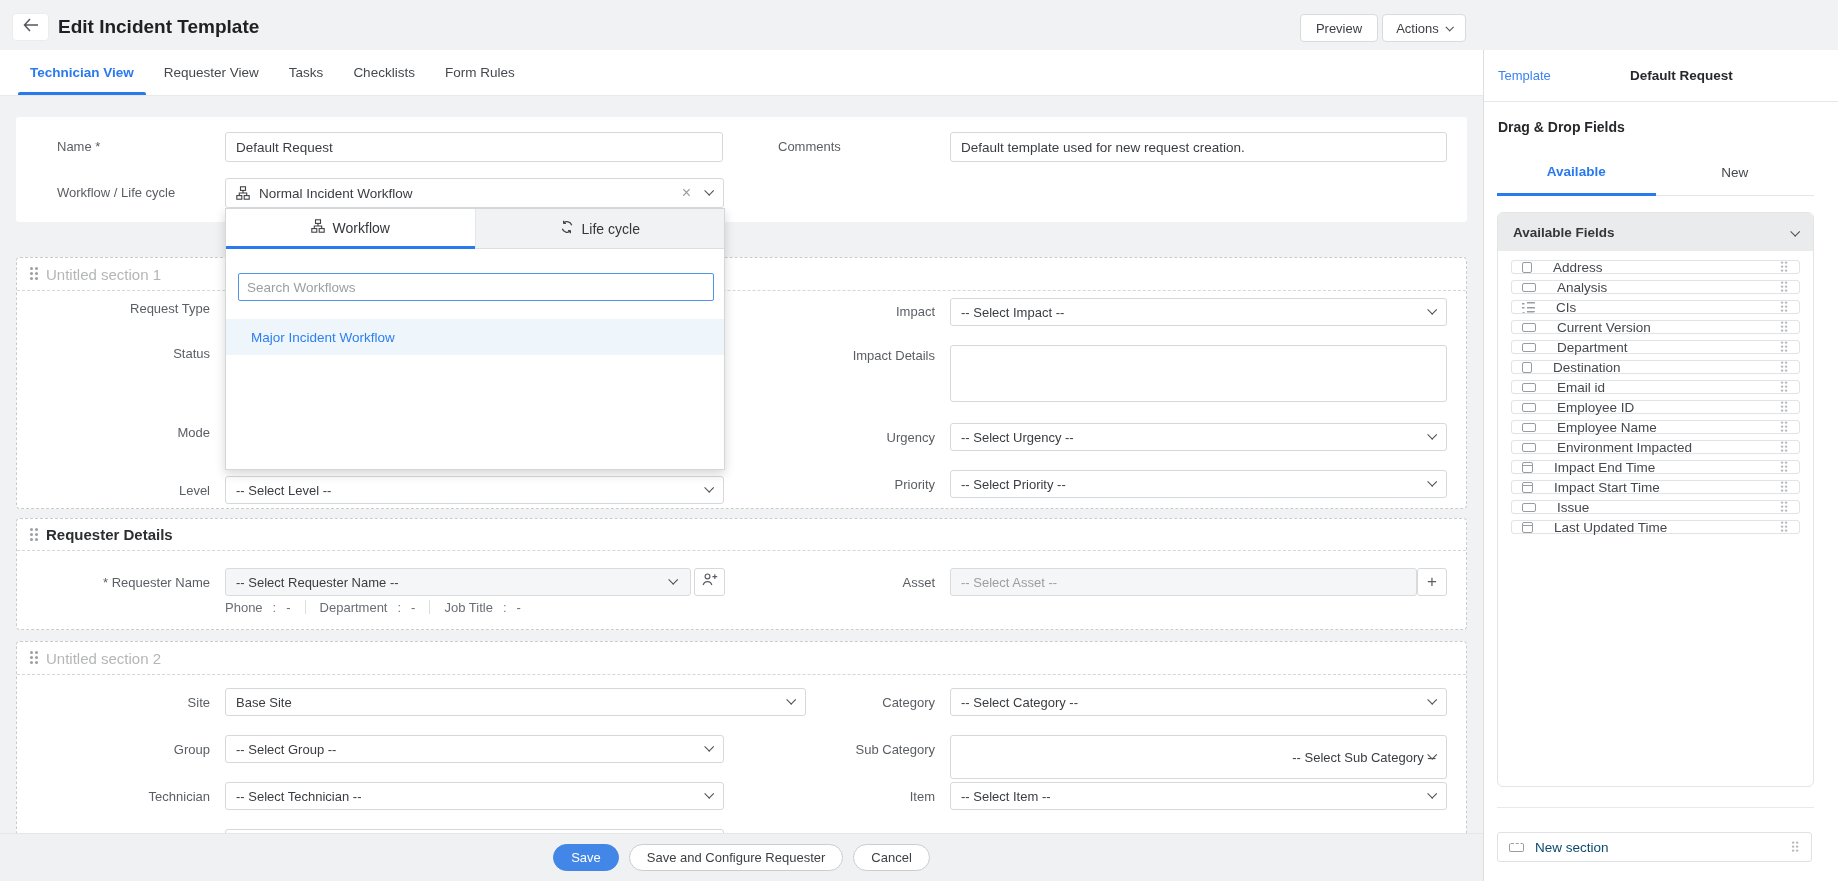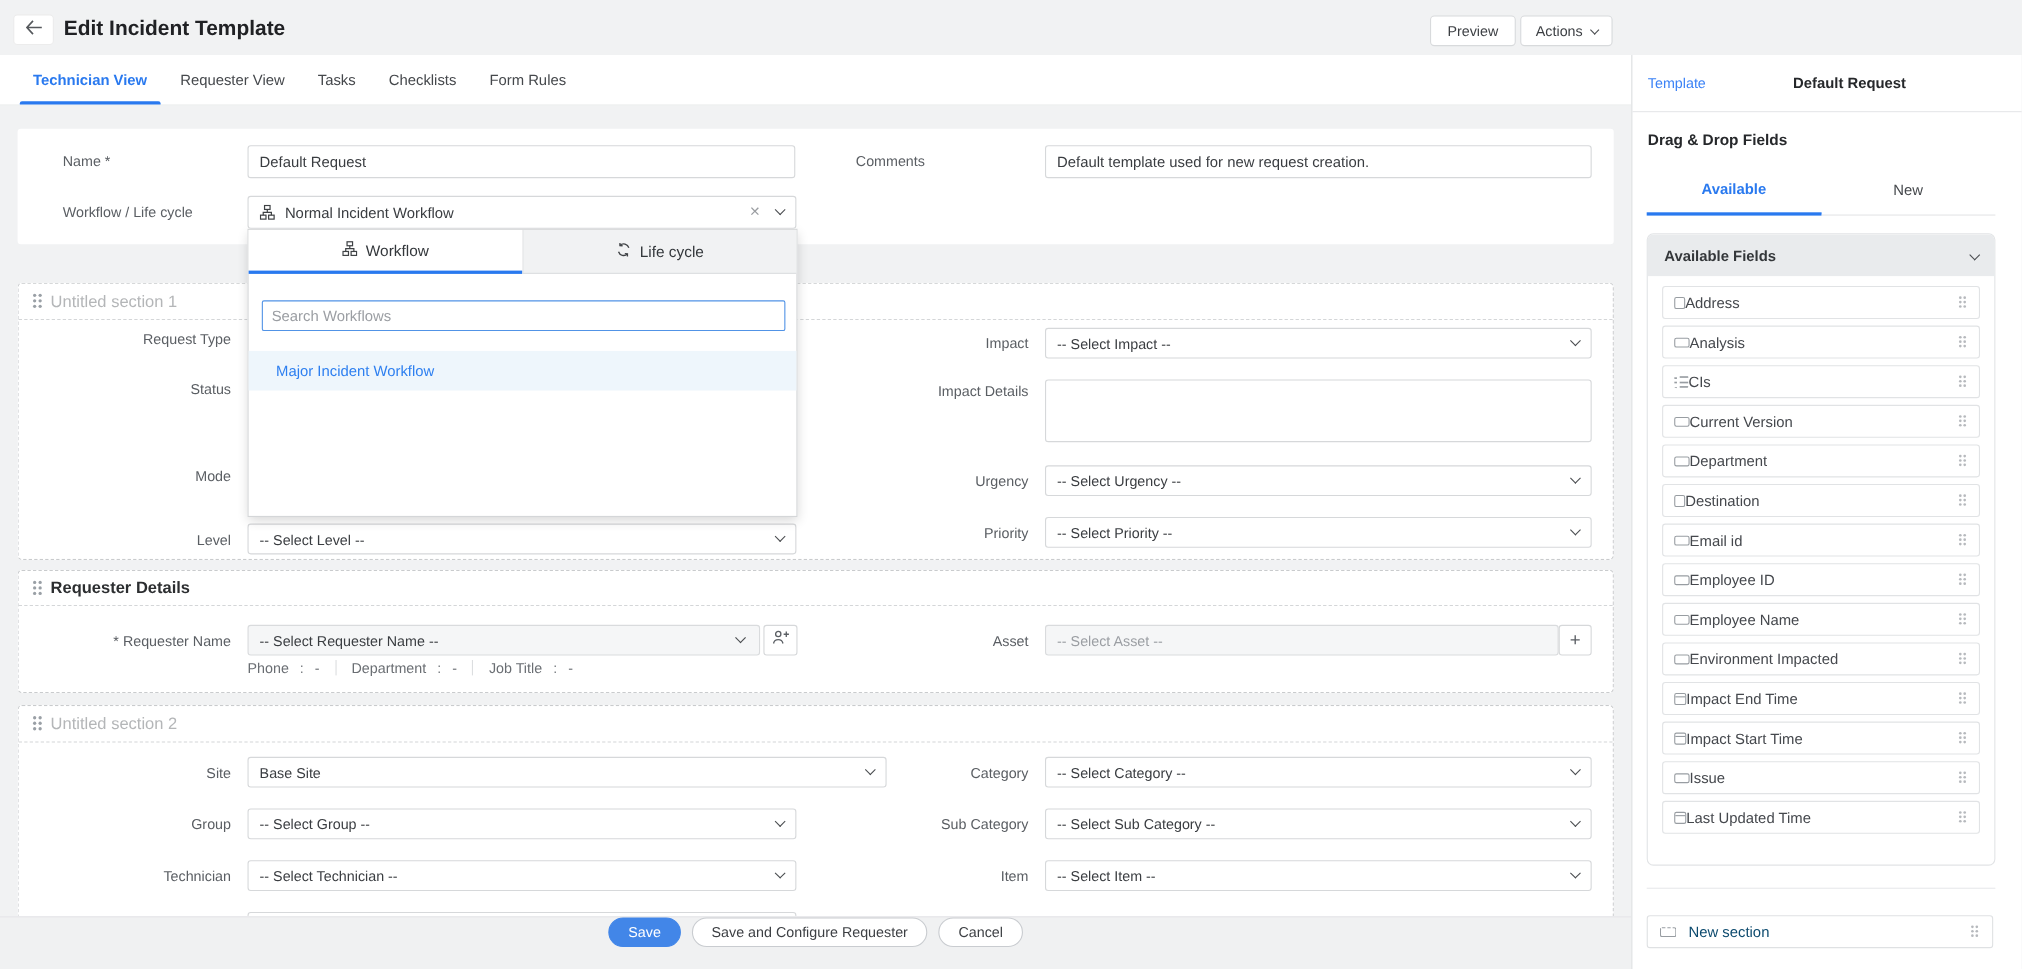--- a/index.html
+++ b/index.html
@@ -82,21 +82,21 @@
   .dd-tab.active { background:#fff; border-bottom:3px solid #2979ef; font-weight:500; }
   .dd-tab.idle { background:#f1f2f3; border-bottom:1px solid #dcdee0; border-left:1px solid #e5e6e7; }
   .dd-search { position:absolute; left:12px; top:64px; width:476px; height:28px; border:1.5px solid #5193e6;
     border-radius:2px; font-size:13.5px; color:#3a3d41; padding:0 8px; outline:none; font-family:"Liberation Sans",sans-serif; }
   .dd-search::placeholder { color:#9b9ea3; }
   .dd-result { position:absolute; left:0; top:110px; width:100%; height:36px; background:#eef6fc;
     display:flex; align-items:center; padding-left:25px; font-size:13.5px; color:#2d7ff0; cursor:pointer; }
 
   
   .footer { position:absolute; left:0; top:833px; width:1483px; height:48px; background:#f0f1f2;
-    border-top:1px solid #e5e6e8; display:flex; justify-content:center; gap:10px; }
+    border-top:1px solid #e5e6e8; display:flex; align-items:center; justify-content:center; gap:10px; }
   .pill { height:27px; border-radius:14px; font-size:13px; display:flex; align-items:center;
     padding:0 17px; cursor:pointer; background:#fff; border:1px solid #c9ccd0; color:#3c3f43; }
   .pill.primary { background:#4286e8; border-color:#4286e8; color:#fff; }
 
   
   .sidebar { position:absolute; left:1483px; top:50px; width:355px; height:831px; background:#fff;
     border-left:1px solid #dcdee0; }
   .sb-template-row { position:absolute; left:0; top:0; width:100%; height:52px; border-bottom:1px solid #e6e7e9; }
   .sb-template-label { position:absolute; left:14px; top:18px; font-size:13px; color:#3b82f6; }
   .sb-template-value { position:absolute; left:146px; top:18px; font-size:13.5px; color:#26282b; font-weight:700; }
@@ -108,22 +108,22 @@
   .sb-panel { position:absolute; left:13px; top:162px; width:317px; height:575px; border:1px solid #e2e4e6;
     border-radius:6px; background:#fff; overflow:hidden; }
   .sb-panel-head { height:38px; background:#e9ebed; display:flex; align-items:center; padding:0 15px;
     font-size:13.5px; font-weight:700; color:#34373a; cursor:pointer; }
   .sb-panel-head .chev { margin-left:auto; }
   .sb-search { height:40px; margin:0 15px; border-bottom:1px solid #d8dadc; display:flex; align-items:center; }
   .sb-search input { border:none; outline:none; flex:1; font-size:13.5px; color:#3a3d41;
     font-family:"Liberation Sans",sans-serif; }
   .sb-search input::placeholder { color:#8e9296; }
   .sb-list { padding:9px 13px 0 13px; }
-  .field-item { height:30px; margin-bottom:6px; border:1px solid #e1e3e5; border-radius:3px;
-    display:flex; align-items:center; padding:0 10px; gap:0; background:#fff; cursor:grab; }
+  .field-item { height:14px; margin-bottom:6px; border:1px solid #e1e3e5; border-radius:3px;
+    display:flex; align-items:center; padding:0 10px; gap:21px; background:#fff; cursor:grab; }
   .field-item .fi-label { font-size:13.5px; color:#45484d; }
   .field-item .dots { margin-left:auto; transform:scale(.8); }
   .sb-divider { position:absolute; left:13px; top:757px; width:317px; height:1px; background:#e8e9eb; }
   .new-section-item { position:absolute; left:13px; top:782px; width:315px; height:30px; border:1px solid #dfe1e3;
     border-radius:3px; display:flex; align-items:center; padding:0 11px; gap:11px; background:#fff; cursor:grab; }
   .new-section-item .fi-label { font-size:13.5px; color:#0c4a6e; }
   .new-section-item .dots { margin-left:auto; transform:scale(.8); }
 </style>
 </head>
 <body>
@@ -316,21 +316,21 @@
       <span class="chev"></span>
     </div>
     <div class="select" style="left:225px; top:733px; width:499px; height:28px;"></div>
 
     <div class="flabel ra" style="left:745px; top:599px;">Category</div>
     <div class="select" style="left:950px; top:592px; width:497px; height:28px;">
       <span class="val">-- Select Category --</span>
       <span class="chev"></span>
     </div>
     <div class="flabel ra" style="left:745px; top:646px;">Sub Category</div>
-    <div class="select" style="left:950px; top:639px; width:497px; height:28px;">
+    <div class="select" style="left:950px; top:639px; width:497px; height:44px;justify-content:flex-end;">
       <span class="val">-- Select Sub Category --</span>
       <span class="chev"></span>
     </div>
     <div class="flabel ra" style="left:745px; top:693px;">Item</div>
     <div class="select" style="left:950px; top:686px; width:497px; height:28px;">
       <span class="val">-- Select Item --</span>
       <span class="chev"></span>
     </div>
   </div>
 

